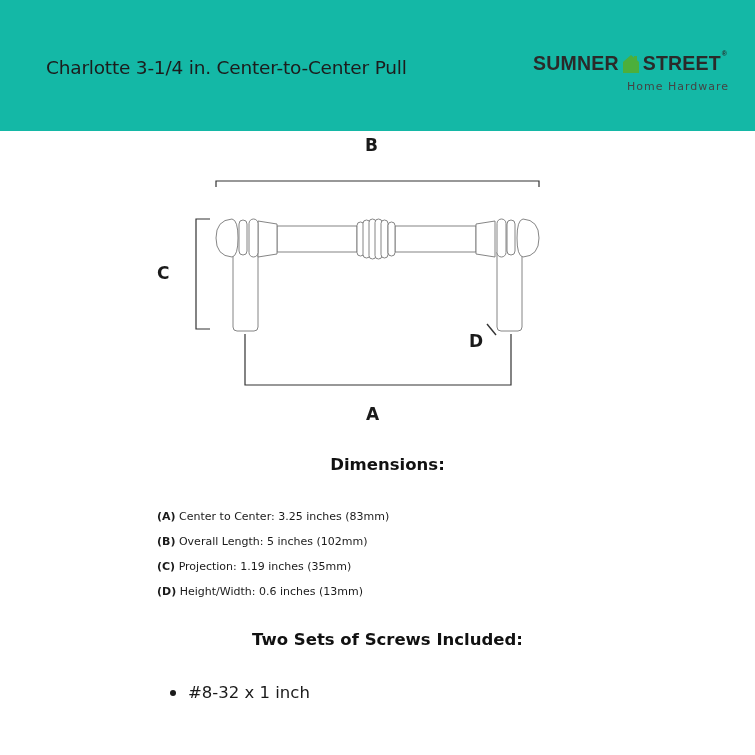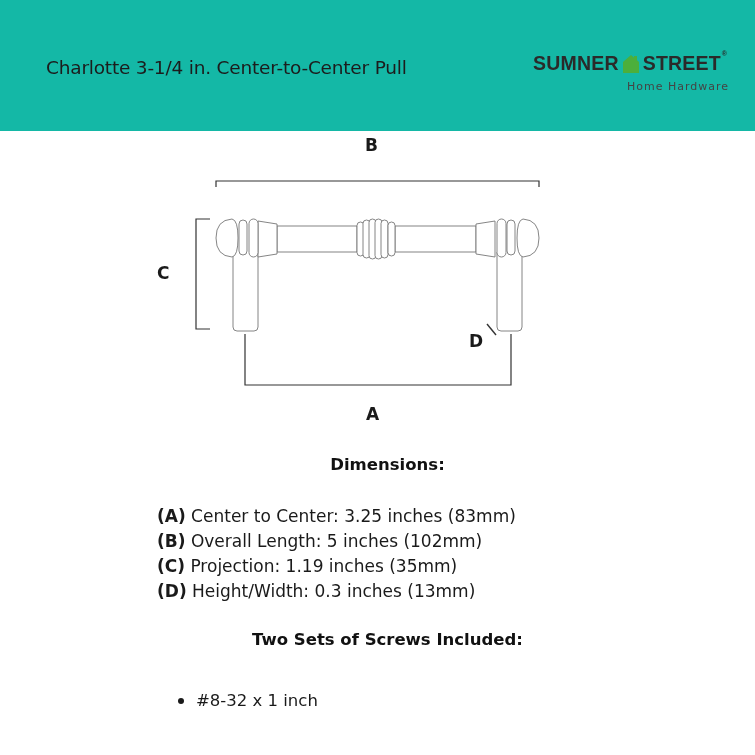--- a/index.html
+++ b/index.html
@@ -38,23 +38,23 @@
   .drawing { position: absolute; left: 0; top: 113px; width: 755px; height: 320px; }
   .dim-label {
     position: absolute; font-weight: bold; font-size: 17px; color: #1a1a1a;
     font-family: "DejaVu Sans", sans-serif;
   }
   .section-heading {
     position: absolute; left: 0; width: 755px; text-align: center;
     font-weight: bold; font-size: 16.5px; color: #111;
   }
   .spec-list { position: absolute; left: 157px; top: 504px; }
-  .spec-line { font-size: 17px; line-height: 25px; white-space: nowrap; color: #1a1a1a; }
+  .spec-line { font-size: 11px; line-height: 25px; white-space: nowrap; color: #1a1a1a; }
   .spec-key { font-weight: bold; }
-  .screws { position: absolute; left: 170px; top: 680px; margin: 8px; padding: 0; list-style: none; }
+  .screws { position: absolute; left: 170px; top: 680px; margin: 0; padding: 0; list-style: none; }
   .screws li { font-size: 16.5px; line-height: 25px; position: relative; padding-left: 18px; white-space: nowrap; }
   .bullet { position: absolute; left: 0; top: 10px; width: 6px; height: 6px; border-radius: 50%; background: #1a1a1a; }
 </style>
 </head>
 <body>
 
 <div class="header">
   <div class="title">Charlotte 3-1/4 in. Center-to-Center Pull</div>
   <div class="logo">
     <div class="logo-main">
@@ -119,20 +119,20 @@
   <div class="dim-label" style="left:469px; top:218px;">D</div>
   <div class="dim-label" style="left:366px; top:291px;">A</div>
 </div>
 
 <div class="section-heading" style="top:455px; left:10px;">Dimensions:</div>
 
 <div class="spec-list">
   <div class="spec-line"><span class="spec-key">(A)</span><span> Center to Center: 3.25 inches (83mm)</span></div>
   <div class="spec-line"><span class="spec-key">(B)</span><span> Overall Length: 5 inches (102mm)</span></div>
   <div class="spec-line"><span class="spec-key">(C)</span><span> Projection: 1.19 inches (35mm)</span></div>
-  <div class="spec-line"><span class="spec-key">(D)</span><span> Height/Width: 0.3 inches (13mm)</span></div>
+  <div class="spec-line"><span class="spec-key">(D)</span><span> Height/Width: 0.6 inches (13mm)</span></div>
 </div>
 
 <div class="section-heading" style="top:630px; left:10px;">Two Sets of Screws Included:</div>
 
 <ul class="screws">
   <li><span class="bullet"></span><span>#8-32 x 1 inch</span></li>
 </ul>
 
 </body></html>

